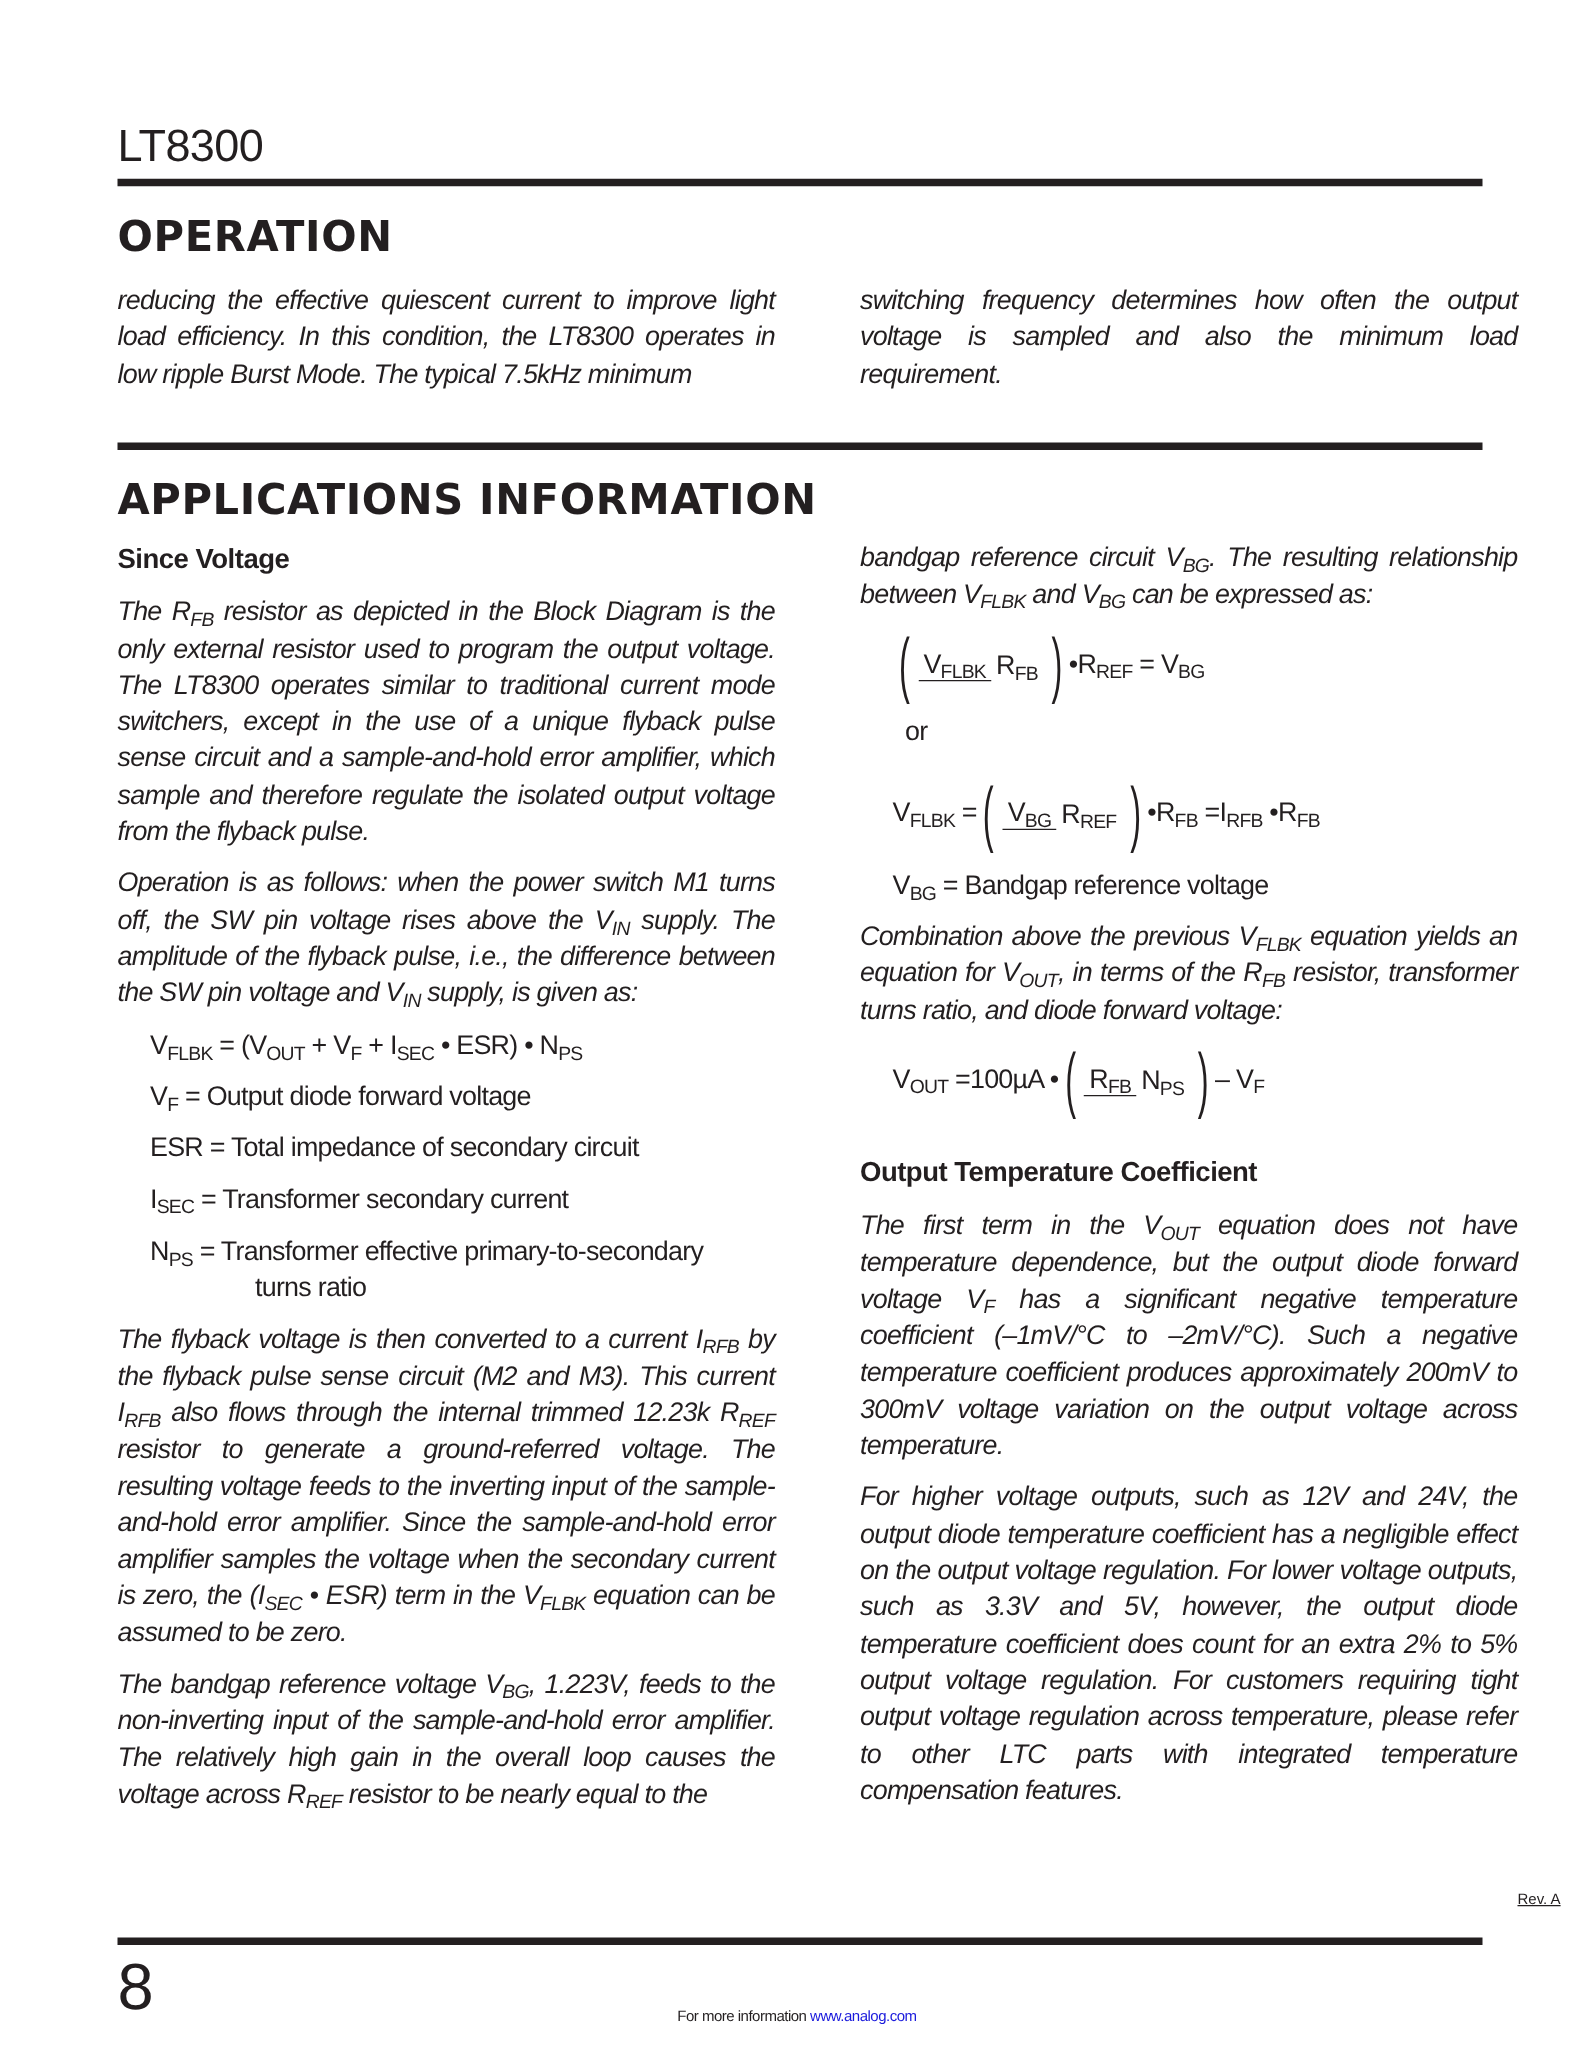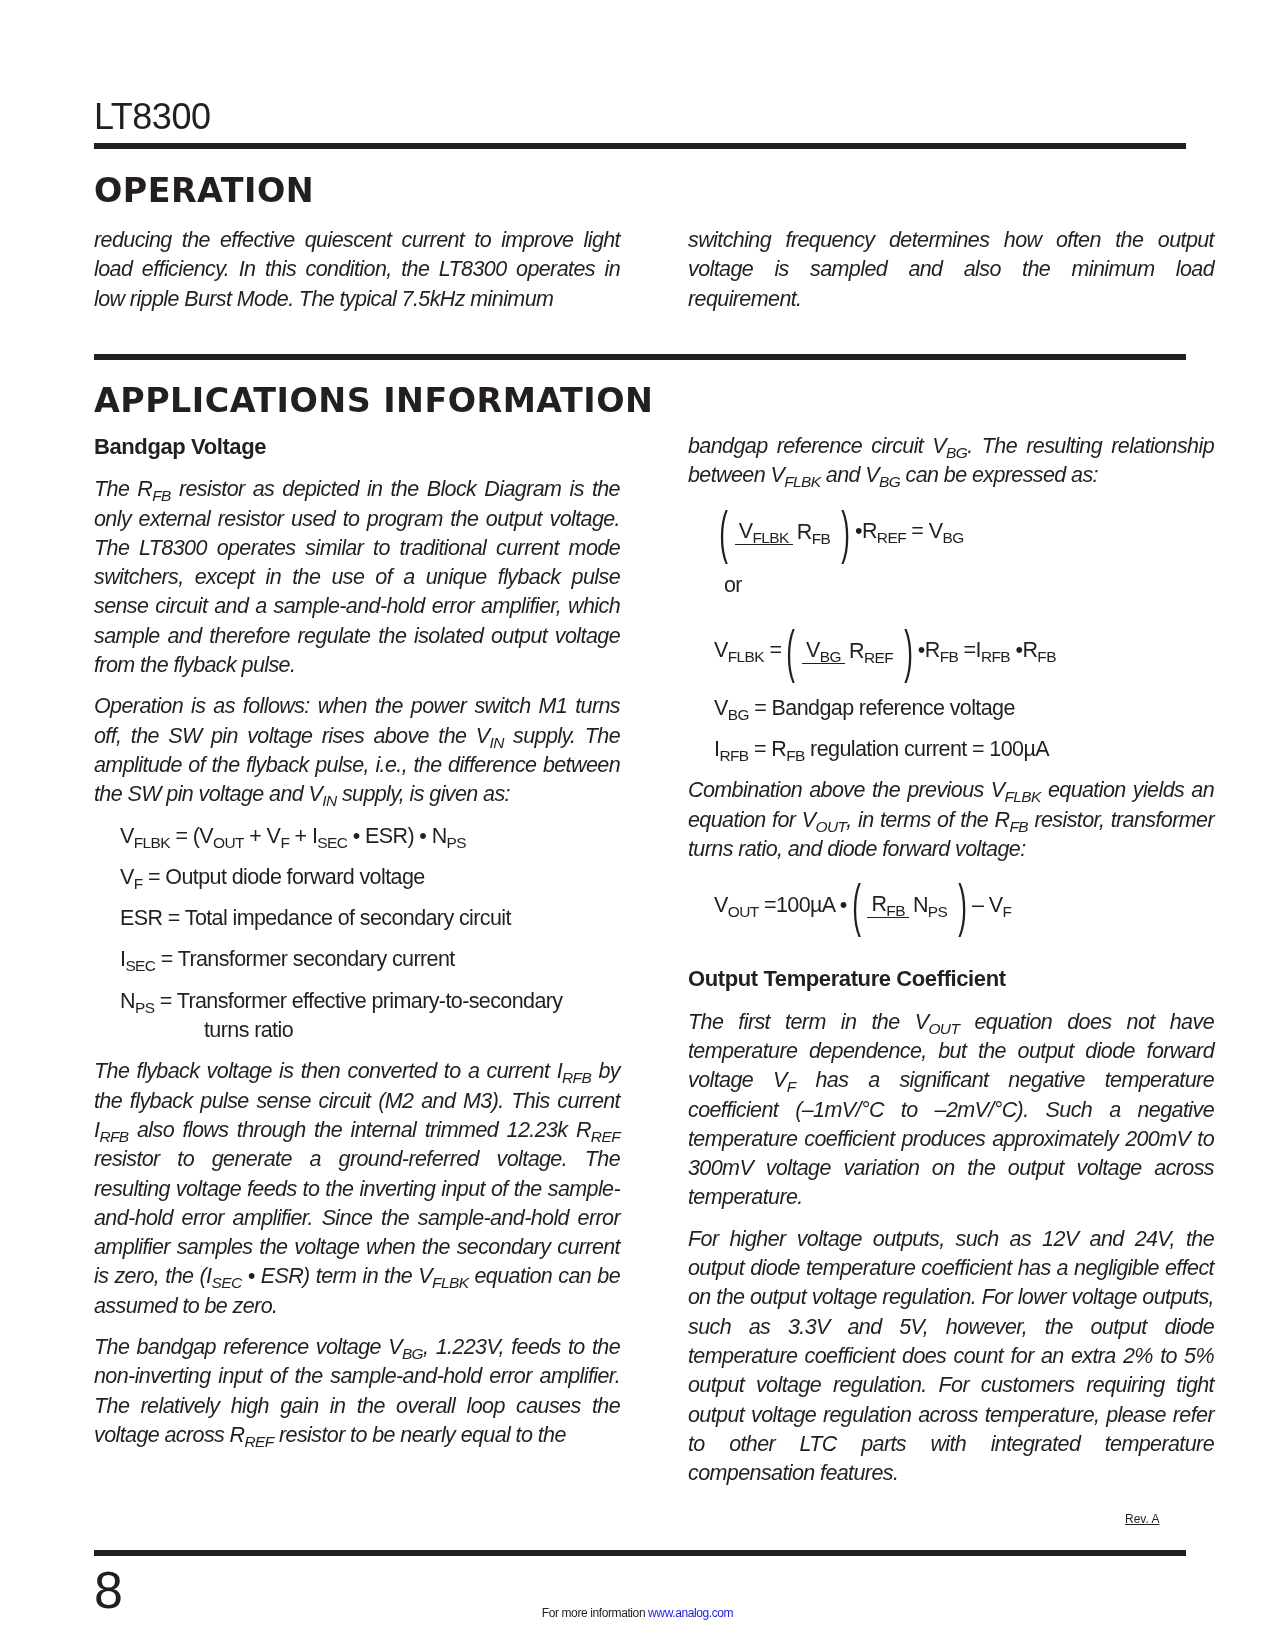--- a/index.html
+++ b/index.html
@@ -20,42 +20,42 @@
   .eqline { margin: 0 0 12px 26px; text-align: left; }
   .indent2 { padding-left: 84px; }
   .frac { display: inline-flex; flex-direction: row; align-items: flex-start; vertical-align: middle; margin: 0 2px; }
   .frac .num { border-bottom: 1.5px solid #231f20; padding: 0 4px; line-height: 26px; }
   .frac .den { padding: 0 4px; line-height: 28px; }
   .paren { font-size: 58px; font-weight: 100; vertical-align: middle; line-height: 1; display:inline-block; transform: scaleX(0.45); color:#231f20; }
   .eq { display: flex; align-items: center; margin-left: 26px; text-align: left; }
   .footer-num { left: 94px; top: 1560px; font-size: 52px; font-weight: 100; color:#231f20; }
   .footer-text { left: 0; width: 1275px; top: 1606px; text-align: center; font-size: 12px; letter-spacing: -0.4px; }
   .footer-text a { color: #1a1adc; text-decoration: none; }
-  .rev { left: 1125px; top: 1512px; font-size: 12px; text-decoration: underline; }
+  .rev { left: 1214px; top: 1512px; font-size: 12px; text-decoration: underline; }
 </style>
 </head>
 <body>
 
 <div class="abs part">LT8300</div>
 <div class="abs rule" style="top:143px;height:6px;"></div>
 
 <div class="abs sec" style="top:170px;">OPERATION</div>
 <div class="abs col colL" style="top:226px;">
   <p>reducing the effective quiescent current to improve light load efficiency. In this condition, the LT8300 operates in low ripple Burst Mode. The typical 7.5kHz minimum</p>
 </div>
 <div class="abs col colR" style="top:226px;">
   <p>switching frequency determines how often the output voltage is sampled and also the minimum load requirement.</p>
 </div>
 
 <div class="abs rule" style="top:354px;height:6px;"></div>
 
 <div class="abs sec" style="top:380px;">APPLICATIONS INFORMATION</div>
 
 <div class="abs col colL" style="top:432px;">
-  <div class="h3">Bandgap Voltage</div>
+  <div class="h3">Since Voltage</div>
   <p><span>The R</span><span class="sub">FB</span><span> resistor as depicted in the Block Diagram is the only external resistor used to program the output voltage. The LT8300 operates similar to traditional current mode switchers, except in the use of a unique flyback pulse sense circuit and a sample-and-hold error amplifier, which sample and therefore regulate the isolated output voltage from the flyback pulse.</span></p>
   <p><span>Operation is as follows: when the power switch M1 turns off, the SW pin voltage rises above the V</span><span class="sub">IN</span><span> supply. The amplitude of the flyback pulse, i.e., the difference between the SW pin voltage and V</span><span class="sub">IN</span><span> supply, is given as:</span></p>
   <div class="eqline"><span>V</span><span class="sub">FLBK</span><span> = (V</span><span class="sub">OUT</span><span> + V</span><span class="sub">F</span><span> + I</span><span class="sub">SEC</span><span> • ESR) • N</span><span class="sub">PS</span></div>
   <div>
     <div class="eqline"><span>V</span><span class="sub">F</span><span> = Output diode forward voltage</span></div>
     <div class="eqline"><span>ESR</span><span class="sub"></span><span> = Total impedance of secondary circuit</span></div>
     <div class="eqline"><span>I</span><span class="sub">SEC</span><span> = Transformer secondary current</span></div>
     <div class="eqline" style="margin-bottom:0"><span>N</span><span class="sub">PS</span><span> = Transformer effective primary-to-secondary</span></div>
     <div class="eqline indent2">turns ratio</div>
   </div>
@@ -83,21 +83,20 @@
     <span class="paren">(</span>
     <span class="frac">
       <span class="num">V<span class="sub">BG</span></span>
       <span class="den">R<span class="sub">REF</span></span>
     </span>
     <span class="paren">)</span>
     <span>•R<span class="sub">FB</span> =I<span class="sub">RFB</span> •R<span class="sub">FB</span></span>
   </div>
 
   <div class="eqline"><span>V</span><span class="sub">BG</span><span> = Bandgap reference voltage</span></div>
-  <div class="eqline">I<span class="sub">RFB</span><span> = R</span><span class="sub">FB</span><span> regulation current = 100µA</span></div>
 
   <p><span>Combination above the previous V</span><span class="sub">FLBK</span><span> equation yields an equation for V</span><span class="sub">OUT</span><span>, in terms of the R</span><span class="sub">FB</span><span> resistor, transformer turns ratio, and diode forward voltage:</span></p>
 
   <div class="eq" style="margin:12px 0 30px 26px;">
     <span>V<span class="sub">OUT</span> =<span>100µA</span> •</span>
     <span class="paren">(</span>
     <span class="frac">
       <span class="num">R<span class="sub">FB</span></span>
       <span class="den">N<span class="sub">PS</span></span>
     </span>

